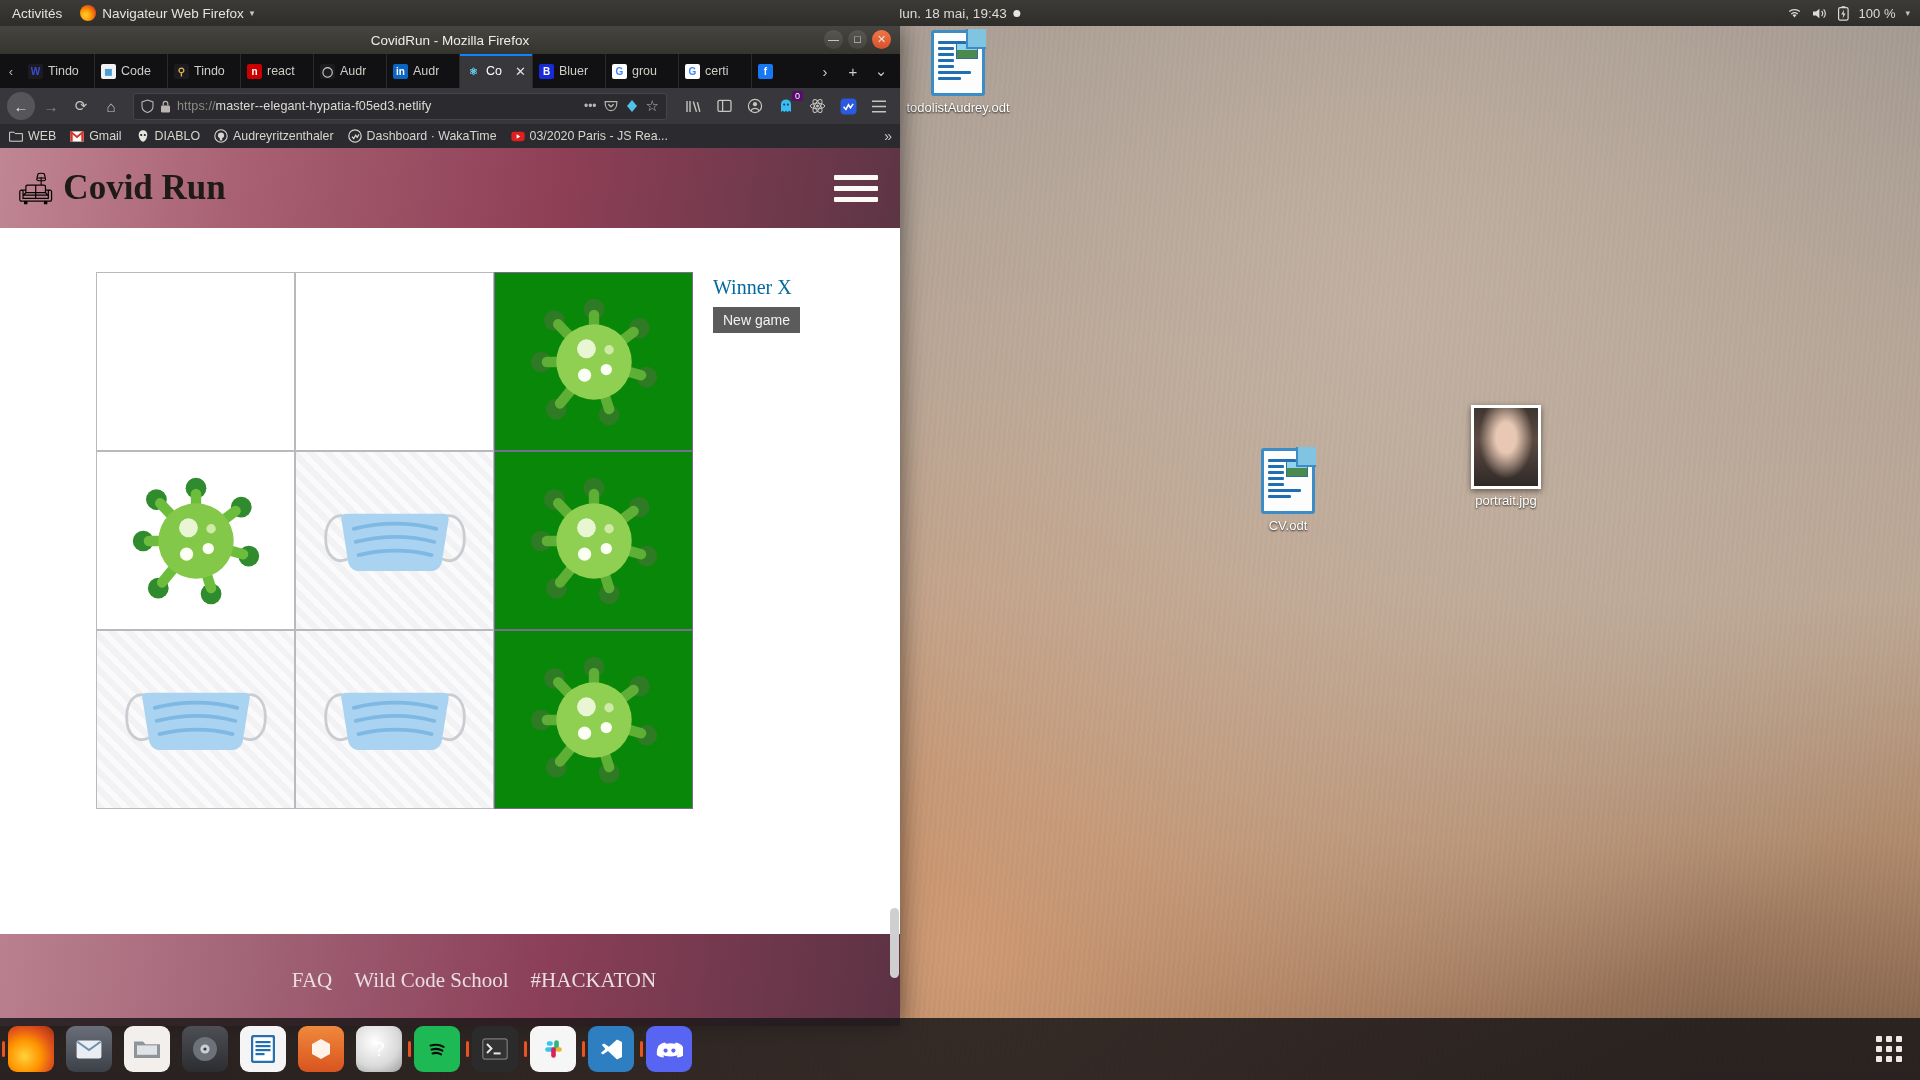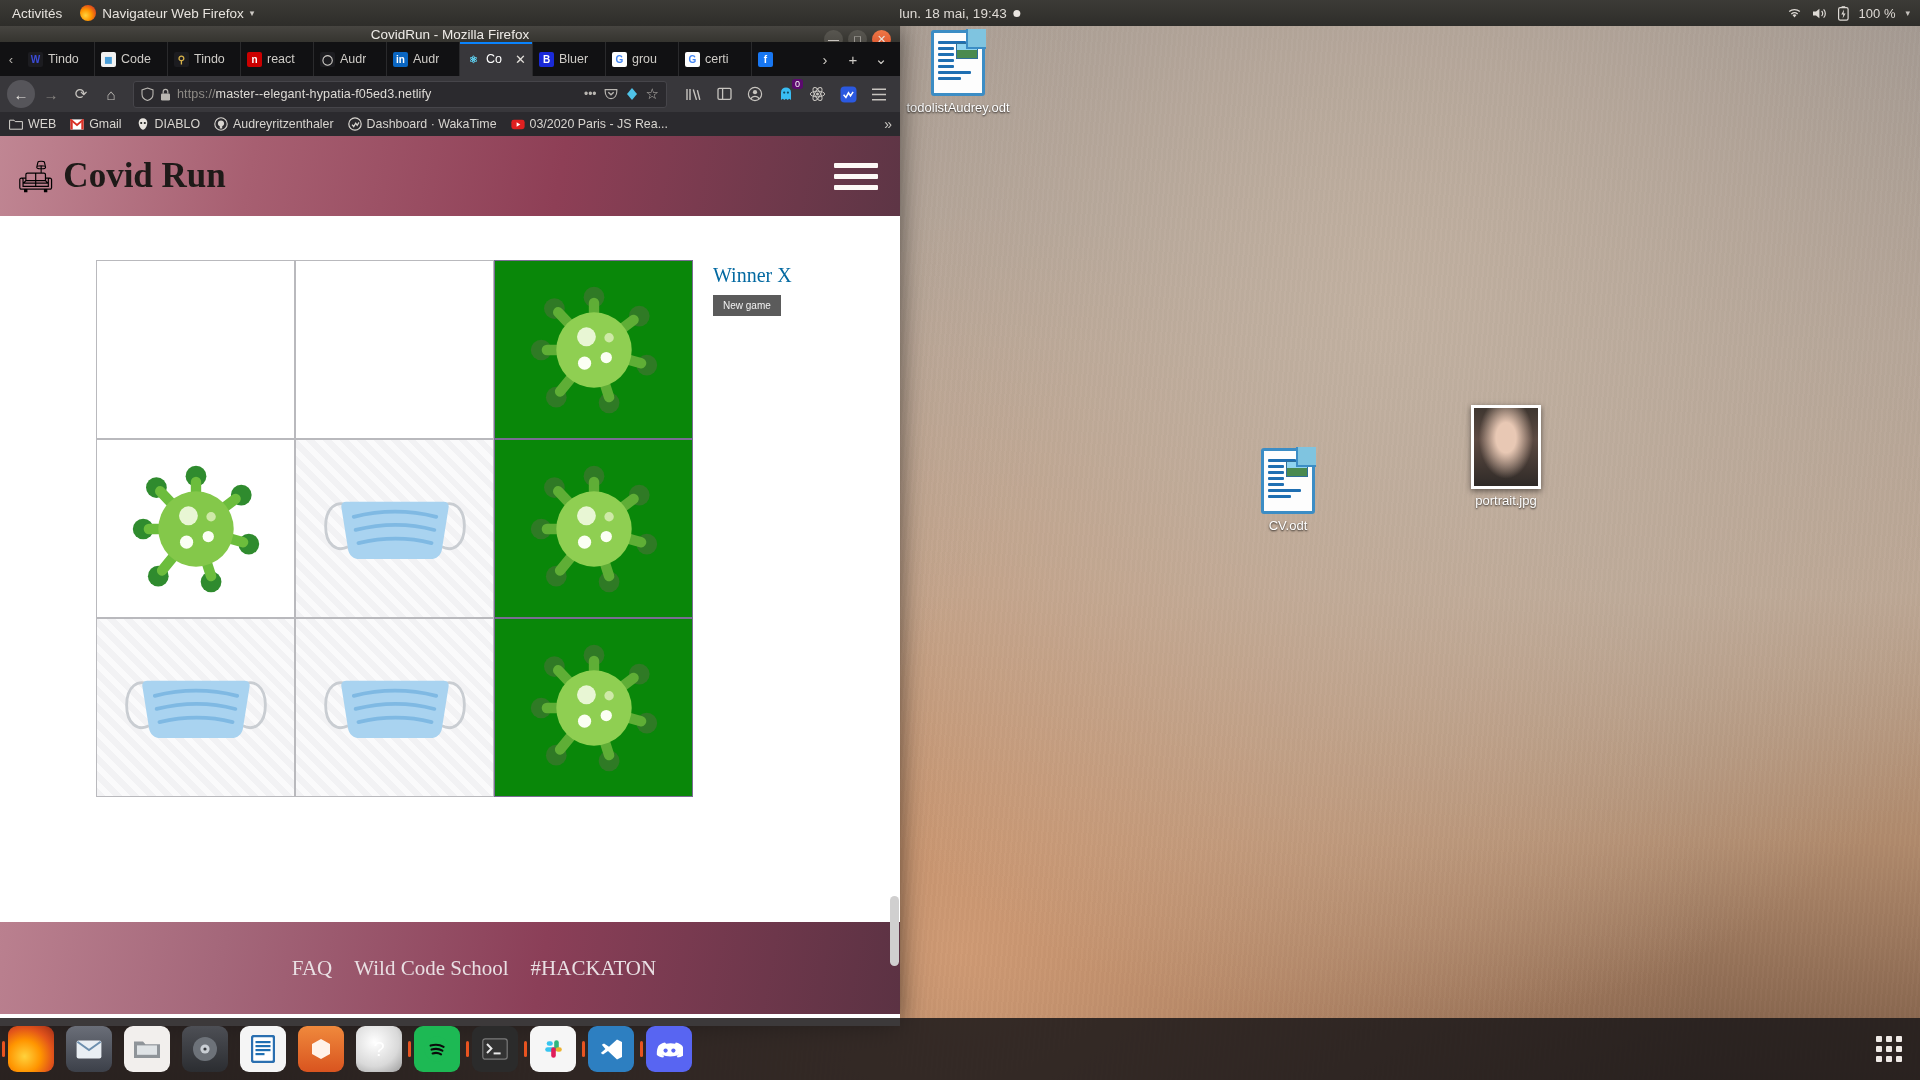--- a/index.html
+++ b/index.html
@@ -53,21 +53,21 @@
   }
   .tp-right svg { display: block; }
 
   
   #ff-window {
     position: absolute; left: 0; top: 26px; width: 900px; height: 1000px;
     background: #fff; z-index: 30;
     box-shadow: 0 0 24px rgba(0,0,0,.55);
   }
   #titlebar {
-    height: 16px; background: linear-gradient(180deg,#474541 0%,#35342f 100%);
+    height: 28px; background: linear-gradient(180deg,#474541 0%,#35342f 100%);
     position: relative; display: flex; align-items: center; justify-content: center;
   }
   #titlebar .title { color: #efece8; font-size: 13.5px; }
   .win-buttons { position: absolute; right: 9px; top: 4px; display: flex; gap: 5px; }
   .wb { width: 19px; height: 19px; border-radius: 50%; display:flex; align-items:center; justify-content:center;
         font-size: 11px; color: #e8e4df; background: linear-gradient(180deg,#585650,#474540); }
   .wb.close { background: linear-gradient(180deg,#f07746,#d8502a); }
   .wb-glyph { line-height: 1; }
 
   
@@ -144,21 +144,21 @@
   .cell { border: 1px solid #b9b9bd; display:flex; align-items:center; justify-content:center; background:#fff; }
   .cell.hatched {
     background-image: repeating-linear-gradient(45deg, #f2f2f4 0 6px, #fafafb 6px 12px);
   }
   .cell.win { background: #098709; border-color: #7a6d94; }
   .cell .mark { width: 100%; height: 100%; display:flex; align-items:center; justify-content:center; }
   .status { padding-top: 4px; }
   .status .winner-text { font-family: Liberation Serif, serif; font-size: 20px; color: #0369a1; }
   .status .newgame {
     margin-top: 8px; background: #5b5b5b; color: #f2f2f2; border: none;
-    font-size: 10px; padding: 5px 10px; font-family: "Liberation Sans", sans-serif;
+    font-size: 14px; padding: 5px 10px; font-family: "Liberation Sans", sans-serif;
   }
 
   #page-footer {
     position: absolute; left: 0; bottom: 0; width: 900px; height: 92px;
     background: linear-gradient(100deg, #ba808f 0%, #a4677a 25%, #8b3f58 60%, #5b3243 100%);
     display: flex; align-items: center; justify-content: center; gap: 22px; padding-left: 48px;
   }
   #page-footer a {
     font-family: "Liberation Serif", serif; color: #e9dfe3; font-size: 21px; text-decoration: none;
   }

